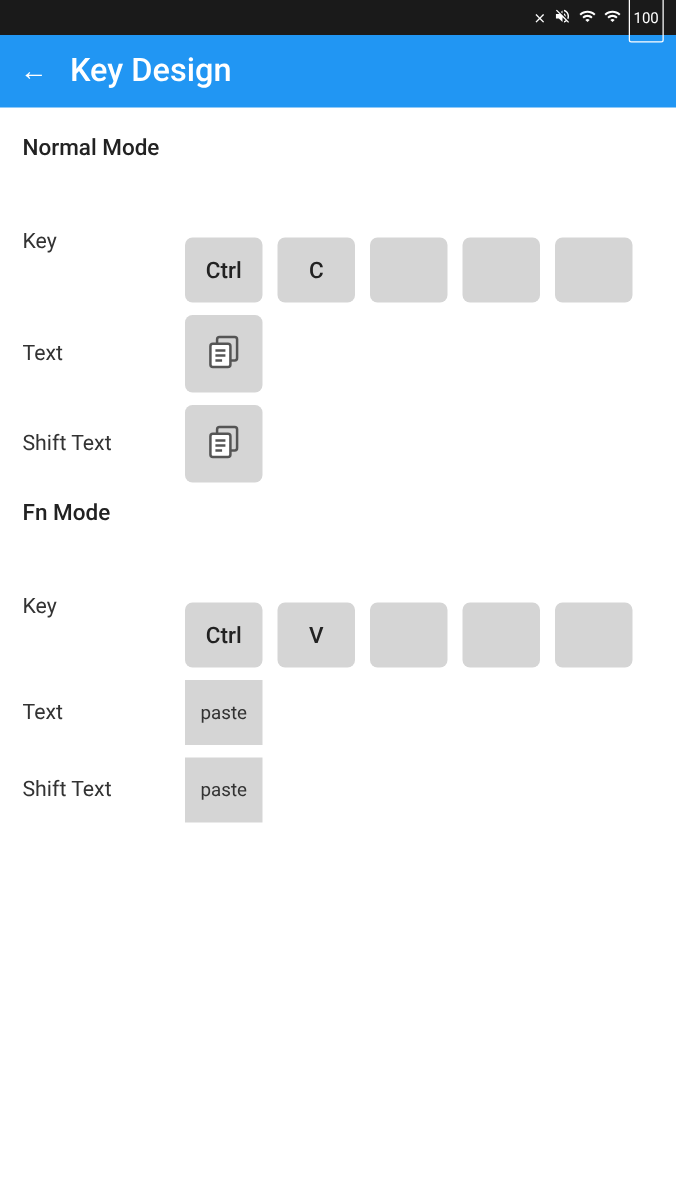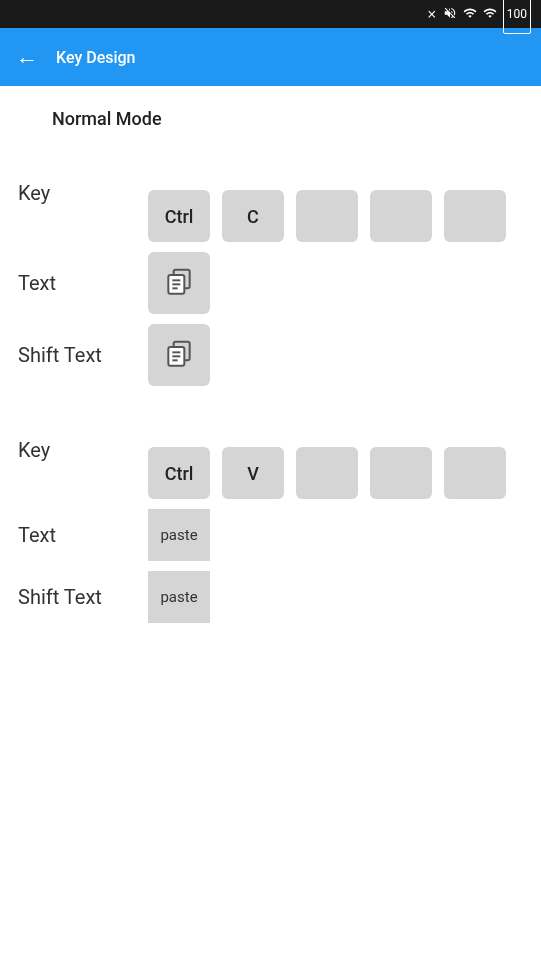--- a/index.html
+++ b/index.html
@@ -48,48 +48,47 @@
     }
     .back-arrow {
       color: #fff;
       font-size: 22px;
       cursor: pointer;
       display: flex;
       align-items: center;
     }
     .app-bar-title {
       color: #fff;
-      font-size: 16px;
+      font-size: 26px;
       font-weight: 500;
     }
 
     
     .content {
       padding: 18px 18px 20px 18px;
     }
 
     .section-title {
       font-size: 18px;
       font-weight: 500;
       color: #222;
       margin-bottom: 14px;
       margin-top: 4px;
-      margin-left: 34px;
     }
 
     .row {
       display: flex;
       align-items: center;
       margin-bottom: 10px;
       min-height: 52px;
     }
 
     .row-label {
       width: 130px;
-      font-size: 20px;
+      font-size: 17px;
       color: #333;
       flex-shrink: 0;
     }
 
     .key-cell {
       width: 62px;
       height: 52px;
       background: #d5d5d5;
       border-radius: 6px;
       display: flex;
@@ -211,20 +210,21 @@
         <rect x="8" y="2" width="12" height="14" rx="1.5" ry="1.5" fill="none" stroke="#555" stroke-width="1.5"></rect>
         <rect x="4" y="6" width="12" height="14" rx="1.5" ry="1.5" fill="white" stroke="#555" stroke-width="1.5"></rect>
         <line x1="7" y1="10" x2="13" y2="10" stroke="#555" stroke-width="1.5"></line>
         <line x1="7" y1="13" x2="13" y2="13" stroke="#555" stroke-width="1.5"></line>
         <line x1="7" y1="16" x2="11" y2="16" stroke="#555" stroke-width="1.5"></line>
       </svg>
     </div>
   </div>
 
   <div class="section-divider"></div>
+  <div class="section-title">Fn Mode</div>
 
   <div class="row">
     <div class="row-label">Key</div>
     <div class="keys-row">
       <div class="key-cell">Ctrl</div>
       <div class="key-cell">V</div>
       <div class="key-cell empty"></div>
       <div class="key-cell empty"></div>
       <div class="key-cell empty"></div>
     </div>

